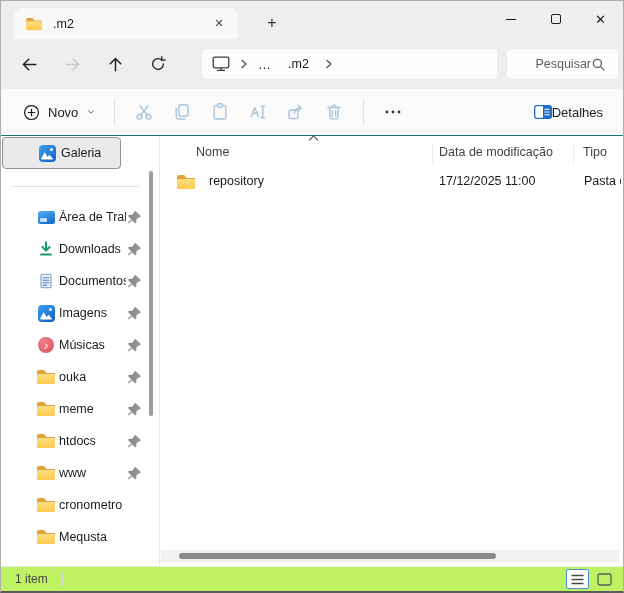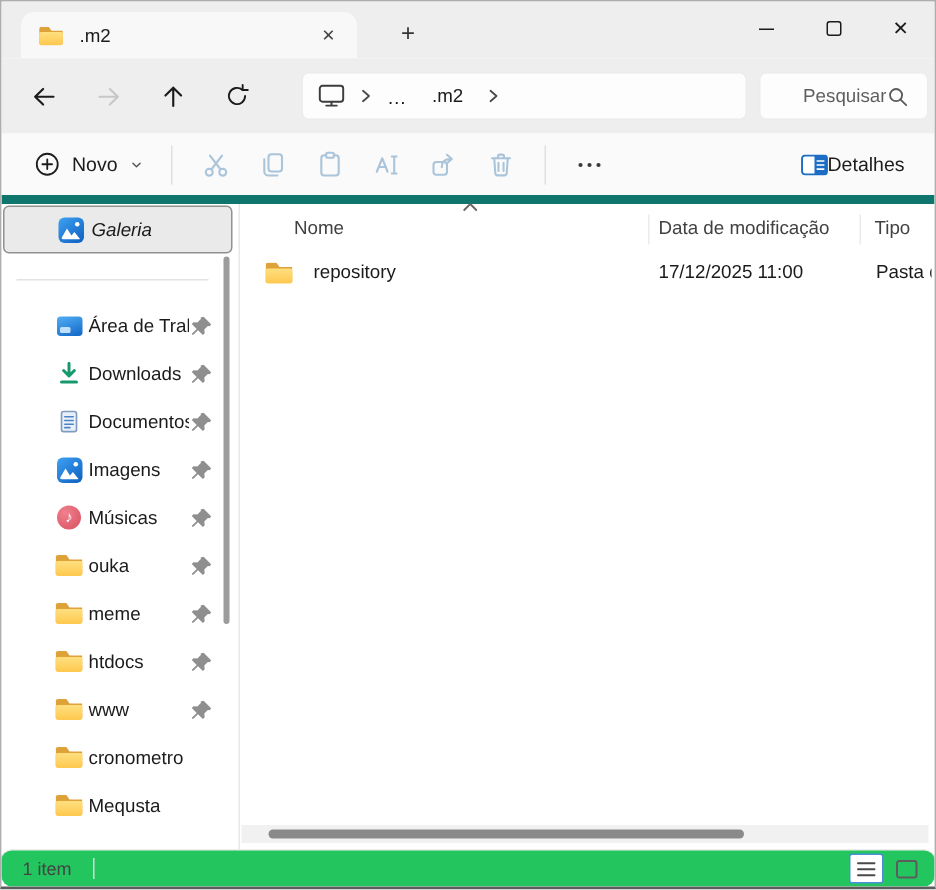--- a/index.html
+++ b/index.html
@@ -41,35 +41,35 @@
     background:#fdfdfd; border:1px solid #ececec; border-radius:5px;
     display:flex; align-items:center; padding:0 8px 0 12px;
   }
   .searchbox input {
     border:none; outline:none; background:transparent; width:72px;
     font-family:"Liberation Sans","DejaVu Sans",sans-serif; font-size:12.5px; color:#1b1b1b;text-align:right;
   }
   .searchbox input::placeholder { color:#5f5f5f; opacity:1; }
 
   
-  .toolbar { position:absolute; left:0; top:88px; width:100%; height:47px; background:#fafafa; border-bottom:6px solid #0f766e; display:flex; align-items:center; }
+  .toolbar { position:absolute; left:0; top:88px; width:100%; height:47px; background:#fafafa; border-bottom:1px solid #0f766e; display:flex; align-items:center; }
   .novo-btn { display:flex; align-items:center; gap:8px; margin-left:14px; padding:6px 8px; border-radius:5px; }
   .novo-label { font-size:13px; color:#1b1b1b; }
   .tb-sep { width:1px; height:26px; background:#e0e0e0; margin:0 10px; }
   .tb-icon-btn { width:36px; height:34px; display:flex; align-items:center; justify-content:center; border-radius:5px; margin:0 1px; }
   .tb-right { margin-left:auto; margin-right:12px; display:flex; align-items:center; gap:0; padding:6px 8px; border-radius:5px; }
   .details-label { font-size:13px; color:#1b1b1b; }
 
   
   .main { position:absolute; left:0; top:135px; width:100%; height:433px; background:#ffffff; }
   .sidebar { position:absolute; left:0; top:0; width:159px; height:433px; border-right:1px solid #e8e8e8; overflow:hidden; }
   .gallery-box {
-    position:absolute; left:1px; top:1px; width:153px; height:31px;
+    position:absolute; left:1px; top:1px; width:119px; height:31px;
     background:#eaeaea; border:1px solid #919191; border-radius:2px;
-    display:flex; align-items:center;font-style:italic;
+    display:flex; align-items:center;
   }
   .side-divider { position:absolute; left:10px; top:50px; width:128px; height:1px; background:#e2e2e2; }
   .side-list { position:absolute; left:0; top:65px; width:159px; }
   .side-item { position:relative; height:32px; display:flex; align-items:center; border-radius:4px; }
   .side-icon { position:absolute; left:36px; width:18px; height:18px; display:flex; align-items:center; justify-content:center; }
   .side-label { position:absolute; left:58px; max-width:67px; overflow:hidden; white-space:nowrap; font-size:12.5px; color:#1b1b1b; }
   .gallery-box .side-label { position:static; margin-left:58px; max-width:none; }
   .gallery-box .side-icon { left:35px; }
   .pin { position:absolute; left:126px; width:15px; height:15px; }
   .side-scroll { position:absolute; left:148px; top:35px; width:4px; height:245px; background:#9c9c9c; border-radius:2px; }
@@ -105,21 +105,21 @@
   .col-h-label { position:absolute; top:6px; font-size:12.5px; color:#414141; white-space:nowrap; }
   .col-sep { position:absolute; top:4px; width:1px; height:20px; background:#ebebeb; }
   .file-row { position:absolute; left:4px; top:32px; width:456px; height:28px; border-radius:4px; }
   .row-cell { position:absolute; top:6px; font-size:12.5px; color:#1b1b1b; white-space:nowrap; }
   .row-folder { position:absolute; left:12px; top:7px; }
   .type-clip { overflow:hidden; width:37px; }
   .hscroll-track { position:absolute; left:0; right:4px; top:414px; height:12px; background:#f1f1f1; }
   .hscroll-thumb { position:absolute; left:18px; top:3px; width:317px; height:6px; background:#8a8a8a; border-radius:3px; }
 
   
-  .statusbar { position:absolute; left:0; bottom:0; width:100%; height:25px; background:#22c55e; border-top:1px solid #ededed; display:flex; align-items:center;border-radius:7px; }
+  .statusbar { position:absolute; left:0; bottom:0; width:100%; height:25px; background:#bef264; border-top:1px solid #ededed; display:flex; align-items:center; }
   .status-count { font-size:12px; color:#444; margin-left:14px; }
   .status-sep { width:1px; height:14px; background:#dcdcdc; margin-left:14px; }
   .view-btns { margin-left:auto; margin-right:8px; display:flex; align-items:center; gap:5px; }
   .viewbtn-details { width:23px; height:20px; border:1px solid #4a90d9; border-radius:2px; background:#fff; display:flex; align-items:center; justify-content:center; }
   .viewbtn-thumbs { width:21px; height:20px; display:flex; align-items:center; justify-content:center; }
 </style>
 </head>
 <body>
 
 <div class="window">

